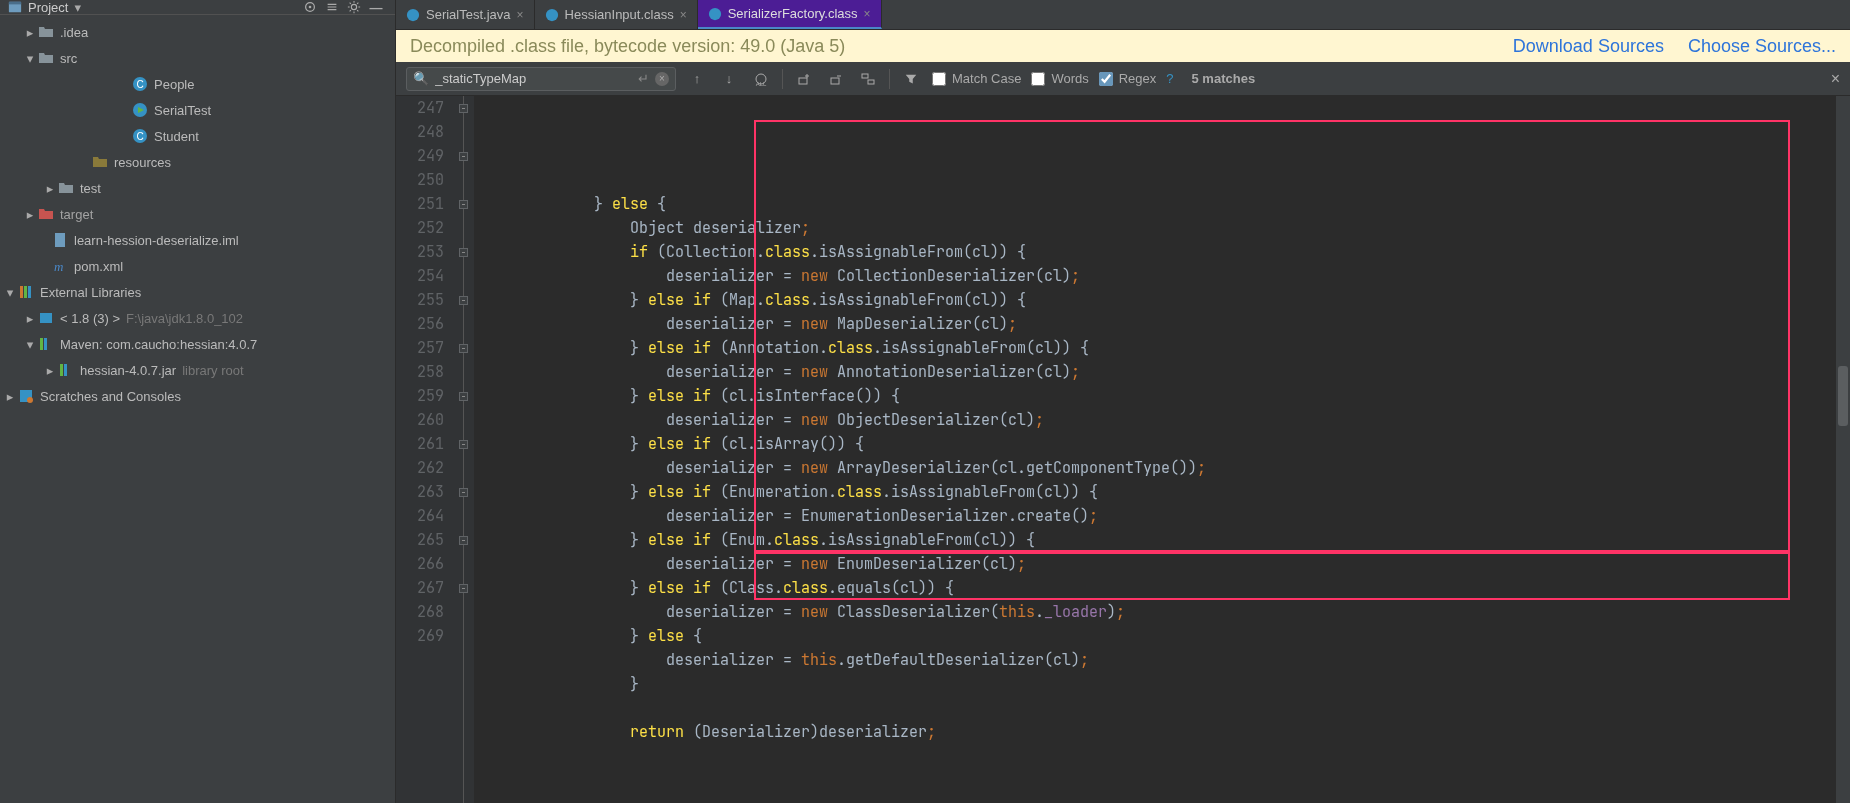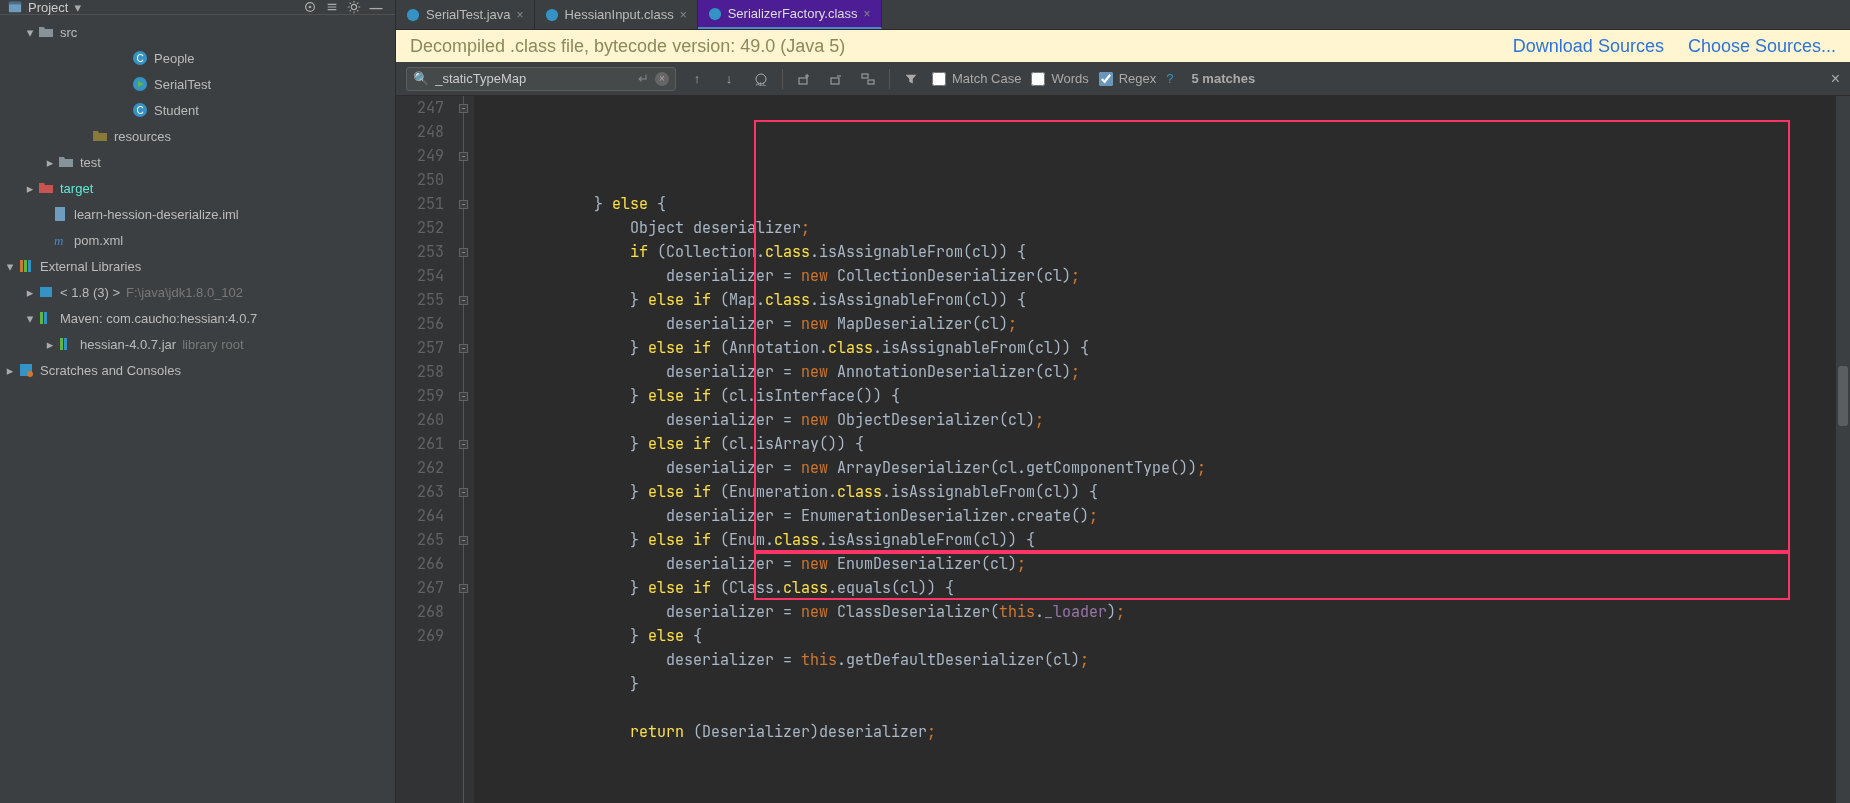--- a/index.html
+++ b/index.html
@@ -53,21 +53,21 @@
 }
 .tree-row.selected { background: #0d293e; }
 .tri { width: 12px; display:inline-flex; justify-content:center; color:#aaa; margin-right:2px;}
 .tri.open::before { content: "▾"; }
 .tri.closed::before { content: "▸"; }
 .tri.none::before { content: ""; }
 .ficon { width:16px; height:16px; margin-right:6px; display:inline-flex; align-items:center; justify-content:center;}
 .ficon svg { width:16px; height:16px;}
 .tree-label { color:#bbb; }
 .tree-label .dim { color:#787878; margin-left:6px;}
-.tree-label.orange { color:#5eead4;}
+.tree-label.orange { color:#a3a3a3;}
 
 .main {
   flex:1;
   display:flex;
   flex-direction:column;
   background:#2b2b2b;
   min-width:0;
 }
 .tabs {
   height:30px;
@@ -238,20 +238,29 @@
     <span class="ticon">
         <svg width="14" height="14" viewBox="0 0 16 16">
           <circle cx="8" cy="8" r="3" stroke="#aaa" fill="none" stroke-width="1.3"></circle>
           <path d="M8 1v2M8 13v2M1 8h2M13 8h2M3 3l1.4 1.4M11.6 11.6L13 13M13 3l-1.4 1.4M4.4 11.6L3 13" stroke="#aaa" stroke-width="1.2"></path>
         </svg>
       </span>
     <span class="ticon" style="font-weight:bold;color:#aaa">—</span>
   </div>
 
   <div class="tree">
+    <div class="tree-row" style="padding-left:24px">
+      <span class="tri closed"></span>
+      <span class="ficon">
+          <svg viewBox="0 0 16 16">
+            <path d="M1 3h5l1 2h8v8H1z" fill="#87939a"></path>
+          </svg>
+        </span>
+      <span class="tree-label">.idea</span>
+    </div>
     <div class="tree-row" style="padding-left:24px">
       <span class="tri open"></span>
       <span class="ficon">
           <svg viewBox="0 0 16 16">
             <path d="M1 3h5l1 2h8v8H1z" fill="#87939a"></path>
           </svg>
         </span>
       <span class="tree-label">src</span>
     </div>
     <div class="tree-row" style="padding-left:118px">

